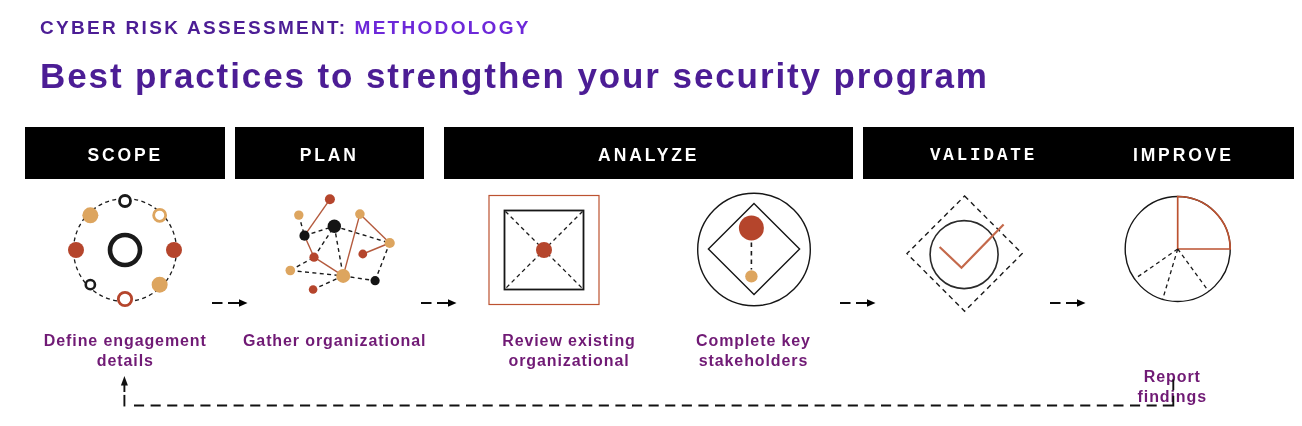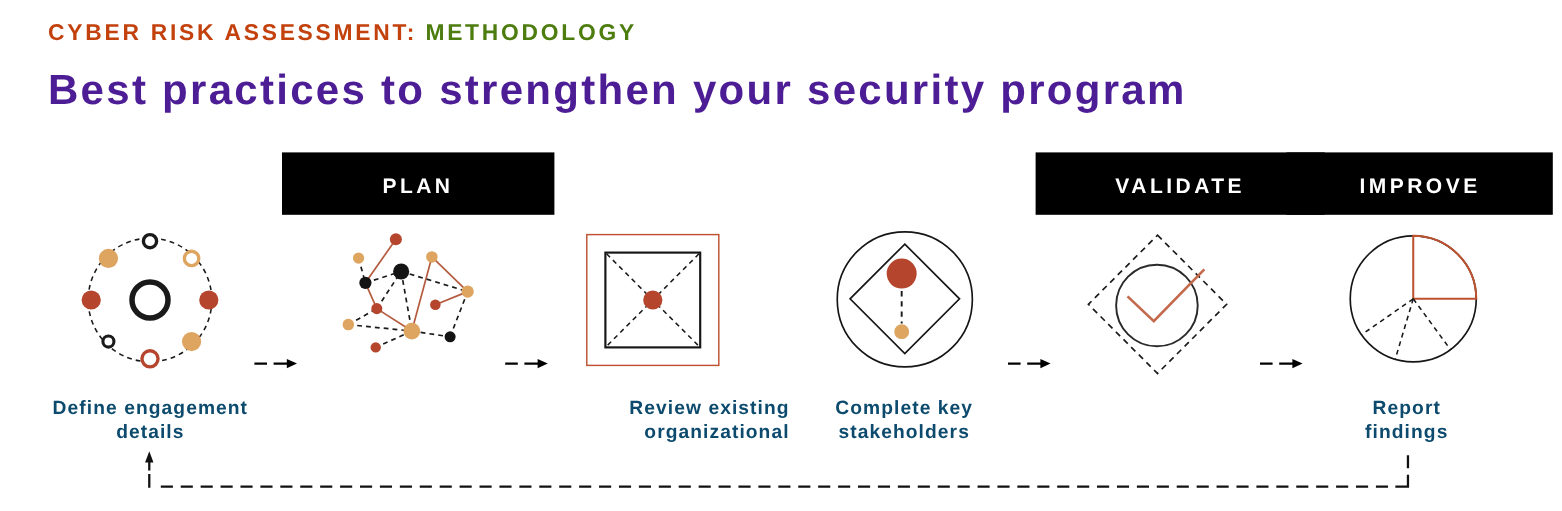--- a/index.html
+++ b/index.html
@@ -15,22 +15,22 @@
   .eyebrow {
     position: absolute;
     left: 40px;
     top: 18px;
     font-size: 19px;
     font-weight: bold;
     letter-spacing: 2.3px;
     line-height: 19px;
     white-space: nowrap;
   }
-  .eyebrow .prefix { color: #c2410c; }
-  .eyebrow .highlight { color: #4d7c0f; margin-left: 7px; }
+  .eyebrow .prefix { color: #4c1d95; }
+  .eyebrow .highlight { color: #6d28d9; margin-left: 7px; }
   .title {
     position: absolute;
     left: 40px;
     top: 57.5px;
     font-size: 35px;
     font-weight: bold;
     color: #4c1d95;
     letter-spacing: 1.9px;
     line-height: 36px;
     white-space: nowrap;
@@ -51,40 +51,46 @@
   }
   .step-icon { position: absolute; top: 185px; width: 210px; height: 135px; }
   .flow-arrow { position: absolute; top: 296px; width: 44px; height: 14px; }
   .caption {
     position: absolute;
     top: 331px;
     width: 210px;
     text-align: center;
     font-size: 16px;
     font-weight: bold;
-    color: #0c4a6e;
+    color: #701a75;
     line-height: 20px;
     letter-spacing: 0.9px;
   }
   .loop-svg { position: absolute; left: 0; top: 370px; width: 1302px; height: 46px; }
 </style>
 </head>
 <body>
 
 <div class="canvas">
 
   <div class="eyebrow">
     <span class="prefix">CYBER RISK ASSESSMENT:</span><span class="highlight">METHODOLOGY</span>
   </div>
   <h1 class="title">Best practices to strengthen your security program</h1>
 
-  <div class="phase-bar" style="left:234.8px;width:227px;">
+  <div class="phase-bar" style="left:25.4px;width:199.8px;">
+    <span>SCOPE</span>
+  </div>
+  <div class="phase-bar" style="left:234.8px;width:189px;">
     <span>PLAN</span>
   </div>
-  <div class="phase-bar" style="left:863.0px;width:241px;">
+  <div class="phase-bar" style="left:444.2px;width:409.2px;">
+    <span>ANALYZE</span>
+  </div>
+  <div class="phase-bar" style="left:863.0px;width:241px;font-family:Liberation Mono, monospace;">
     <span>VALIDATE</span>
   </div>
   <div class="phase-bar" style="left:1072.4px;width:222px;">
     <span>IMPROVE</span>
   </div>
 
   <svg class="step-icon" style="left:20.3px;" viewBox="0 0 210 135">
     <circle cx="105" cy="65" r="51.5" fill="none" stroke="#1A1A1A" stroke-width="1.3" stroke-dasharray="4 3.4"></circle>
     <circle cx="105" cy="65" r="15" fill="none" stroke="#1A1A1A" stroke-width="4.6"></circle>
     <circle cx="105" cy="16" r="5.5" fill="#ffffff" stroke="#1A1A1A" stroke-width="2.8"></circle>
@@ -183,30 +189,31 @@
     <line x1="4" y1="7" x2="14.5" y2="7" stroke="#000" stroke-width="1.9"></line>
     <line x1="20" y1="7" x2="31.5" y2="7" stroke="#000" stroke-width="1.9"></line>
     <polygon points="31,3.2 39.5,7 31,10.8" fill="#000"></polygon>
   </svg>
 
   <div class="caption" style="left:20.3px;">
     <div>Define engagement</div>
     <div>details</div>
   </div>
   <div class="caption" style="left:229.7px;">
-  </div>
-  <div class="caption" style="left:448px;text-align:right;">
+    <div>Gather organizational</div>
+  </div>
+  <div class="caption" style="left:464px;">
     <div>Review existing</div>
     <div>organizational</div>
   </div>
   <div class="caption" style="left:648.5px;">
     <div>Complete key</div>
     <div>stakeholders</div>
   </div>
-  <div class="caption" style="left:1067.3px;">
+  <div class="caption" style="left:1067.3px;margin-top:36px;">
     <div>Report</div>
     <div>findings</div>
   </div>
 
   <svg class="loop-svg" viewBox="0 0 1302 46">
     <g stroke="#111111" stroke-width="1.9" fill="none">
       <line x1="1173.3" y1="9.4" x2="1173.3" y2="20.2"></line>
       <path d="M 1173.3 25.7 V 35.5 H 1162.8"></path>
       <line x1="1156.7" y1="35.5" x2="128.5" y2="35.5" stroke-dasharray="10.1 6.5"></line>
       <line x1="124.4" y1="36.45" x2="124.4" y2="24.9"></line>

